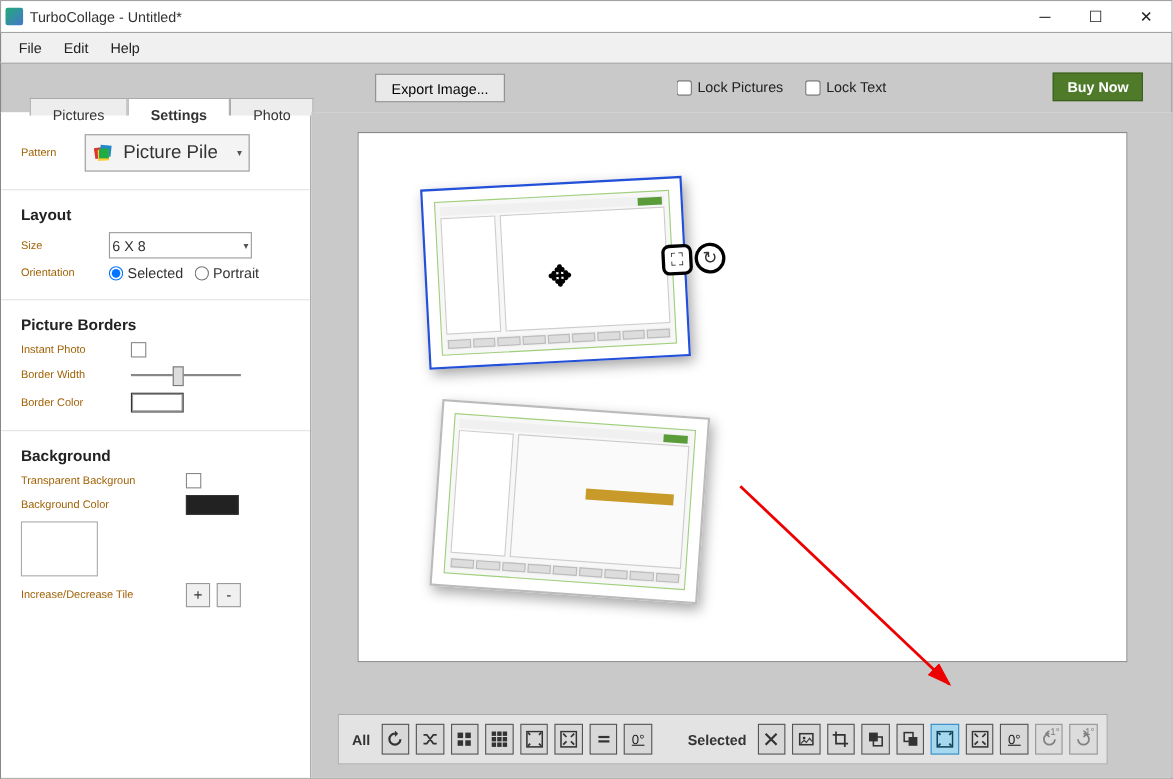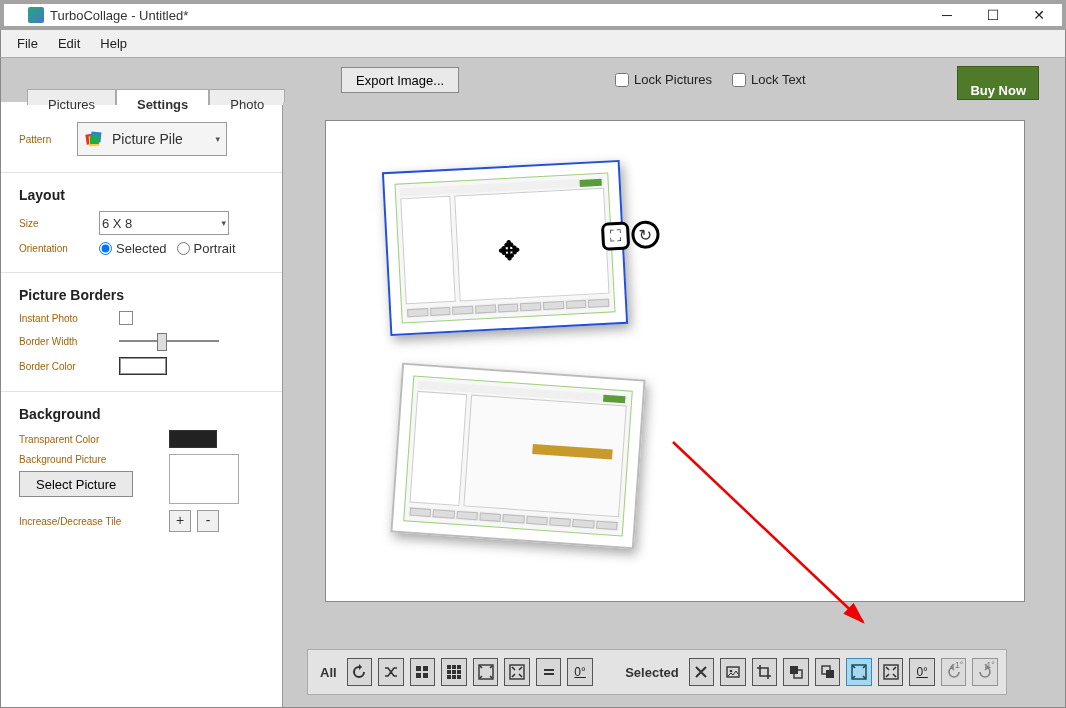--- a/index.html
+++ b/index.html
@@ -1,52 +1,52 @@
 <!DOCTYPE html>
 <html><head>
 <meta charset="utf-8">
 <style>
 * { box-sizing: border-box; margin: 0; padding: 0; font-family: "Segoe UI", Tahoma, sans-serif; }
 body { width: 1066px; height: 708px; background: #fff; overflow: hidden; font-size: 13px; color: #333; }
 
 
-.titlebar { height: 30px; border: 4px solid #a3a3a3; display: flex; align-items: center; padding-left: 24px; background: #fff; }
+.titlebar { height: 30px; border: 1px solid #a3a3a3; display: flex; align-items: center; padding-left: 4px; background: #fff; }
 .titlebar .appicon { width: 16px; height: 16px; margin-right: 6px; background: linear-gradient(135deg,#2a7,#47c); border-radius: 2px; }
 .titlebar .title { flex: 1; font-size: 13px; color: #333; }
 .titlebar .winbtn { width: 46px; height: 28px; display: flex; align-items: center; justify-content: center; font-size: 14px; color: #222; }
 
 
 .menubar { height: 27px; background: #f0f0f0; border-left: 1px solid #888; border-right: 1px solid #888; display: flex; align-items: center; padding-left: 6px; gap: 0; }
 .menubar .mi { padding: 4px 10px; font-size: 13px; color: #222; }
 
 
 .toolrow { background: #c9c9c9; border-left:1px solid #888; border-right:1px solid #888; border-top:1px solid #aaa; height: 45px; display:flex; align-items:center; position:relative; }
 .tabs { display:flex; margin-left:26px; margin-top:12px; }
 .tab { height:16px; line-height:30px; padding:0 20px; font-size:13px; border:1px solid #aaa; border-bottom:none; background:#ededed; position:relative; top:3px;margin-top:16px; }
 .tab.active { background:#fff; font-weight:bold; z-index:2; }
 .exportbtn { position:absolute; left:340px; top:9px; height:26px; border:1px solid #8a8a8a; background:#e9e9e9; padding:0 14px; font-size:13px; }
 .locks { position:absolute; left:614px; top:14px; display:flex; gap:20px; font-size:13px; color:#222; }
 .locks label { display:flex; align-items:center; gap:5px; }
 .locks input { width:14px; height:14px; }
-.buynow { position:absolute; right:26px; top:8px; height:26px; padding:16px 12px; background:#4e7a29; color:#fff; border:1px solid #3b5e1e; font-weight:bold; font-size:13px; }
+.buynow { position:absolute; right:26px; top:8px; height:26px; padding:4px 12px; background:#4e7a29; color:#fff; border:1px solid #3b5e1e; font-weight:bold; font-size:13px; }
 
 
 .mainrow { display:flex; height:606px; border-left:1px solid #888; border-right:1px solid #888; border-bottom:1px solid #888; }
 
 
 .sidebar { width:282px; background:#fff; border-right:1px solid #999; padding:0; overflow:hidden; }
 .sidebar .panelbody { padding:14px 18px 10px 18px; border-bottom:1px solid #e3e3e3; }
 .sidebar .panelbody.nb { border-bottom:none; }
 .sidebar .row { display:flex; align-items:center; margin:6px 0; }
 .sidebar .lab { width:100px; font-size:10px; color:#a16207; white-space:nowrap; overflow:hidden; }
 .sidebar .hdr { font-weight:bold; font-size:14px; color:#222; margin-bottom:8px; }
 
 .patternbtn { display:flex; align-items:center; border:1px solid #9a9a9a; height:34px; padding:0 6px; width:150px; background:#f4f4f4; gap:8px; }
 .patternbtn .ico { width:20px; height:20px; }
-.patternbtn .txt { flex:1; font-size:14px; }
+.patternbtn .txt { flex:1; font-size:17px; }
 .patternbtn .caret { font-size:9px; color:#555; }
 
 .select { border:1px solid #9a9a9a; height:24px; width:130px; padding:0 2px; font-size:13px; background:#fff; display:flex; align-items:center; justify-content:space-between; }
 .select .caret { font-size:9px; color:#555; }
 
 .radiogrp { display:flex; gap:10px; align-items:center; }
 .radiogrp label { display:flex; align-items:center; gap:4px; font-size:13px; }
 .radiogrp input { width:13px; height:13px; }
 
 .chk { width:14px; height:14px; border:1px solid #888; background:#fff; }
@@ -194,28 +194,28 @@
       </div>
       <div class="row">
           <div class="lab">Border Color</div>
           <div class="colorswatch"></div>
         </div>
     </div>
 
     <div class="panelbody nb">
       <div class="hdr">Background</div>
       <div class="row">
-          <div class="lab" style="width:150px">Transparent Color</div>
+          <div class="lab" style="width:150px">Transparent Backgroun</div>
+          <div class="chk"></div>
+        </div>
+      <div class="row">
+          <div class="lab" style="width:150px">Background Color</div>
           <div class="bgcolorswatch"></div>
         </div>
       <div class="row" style="align-items:flex-start">
-        <div style="width:150px">
-          <div class="lab" style="width:150px;margin-bottom:6px">Background Picture</div>
-          <button class="selectpicbtn">Select Picture</button>
-        </div>
         <div class="picthumb"></div>
       </div>
       <div class="row">
           <div class="lab" style="width:150px">Increase/Decrease Tile</div>
         <div class="pmrow">
           <div class="pmbtn">+</div>
           <div class="pmbtn">-</div>
         </div>
       </div>
     </div>

